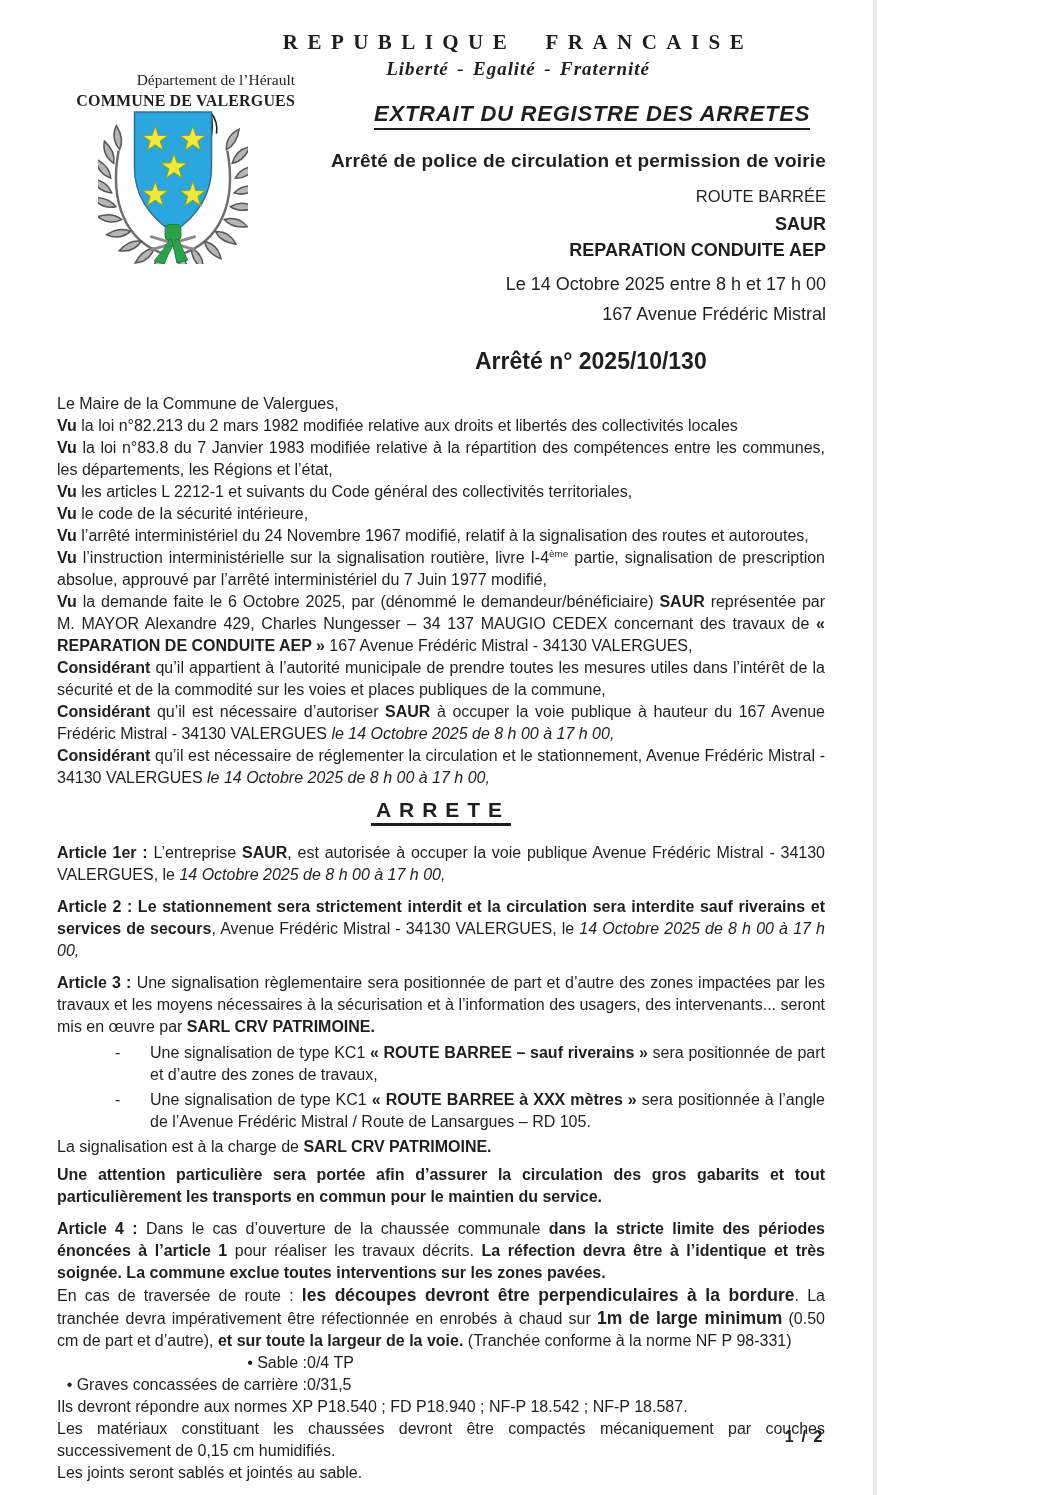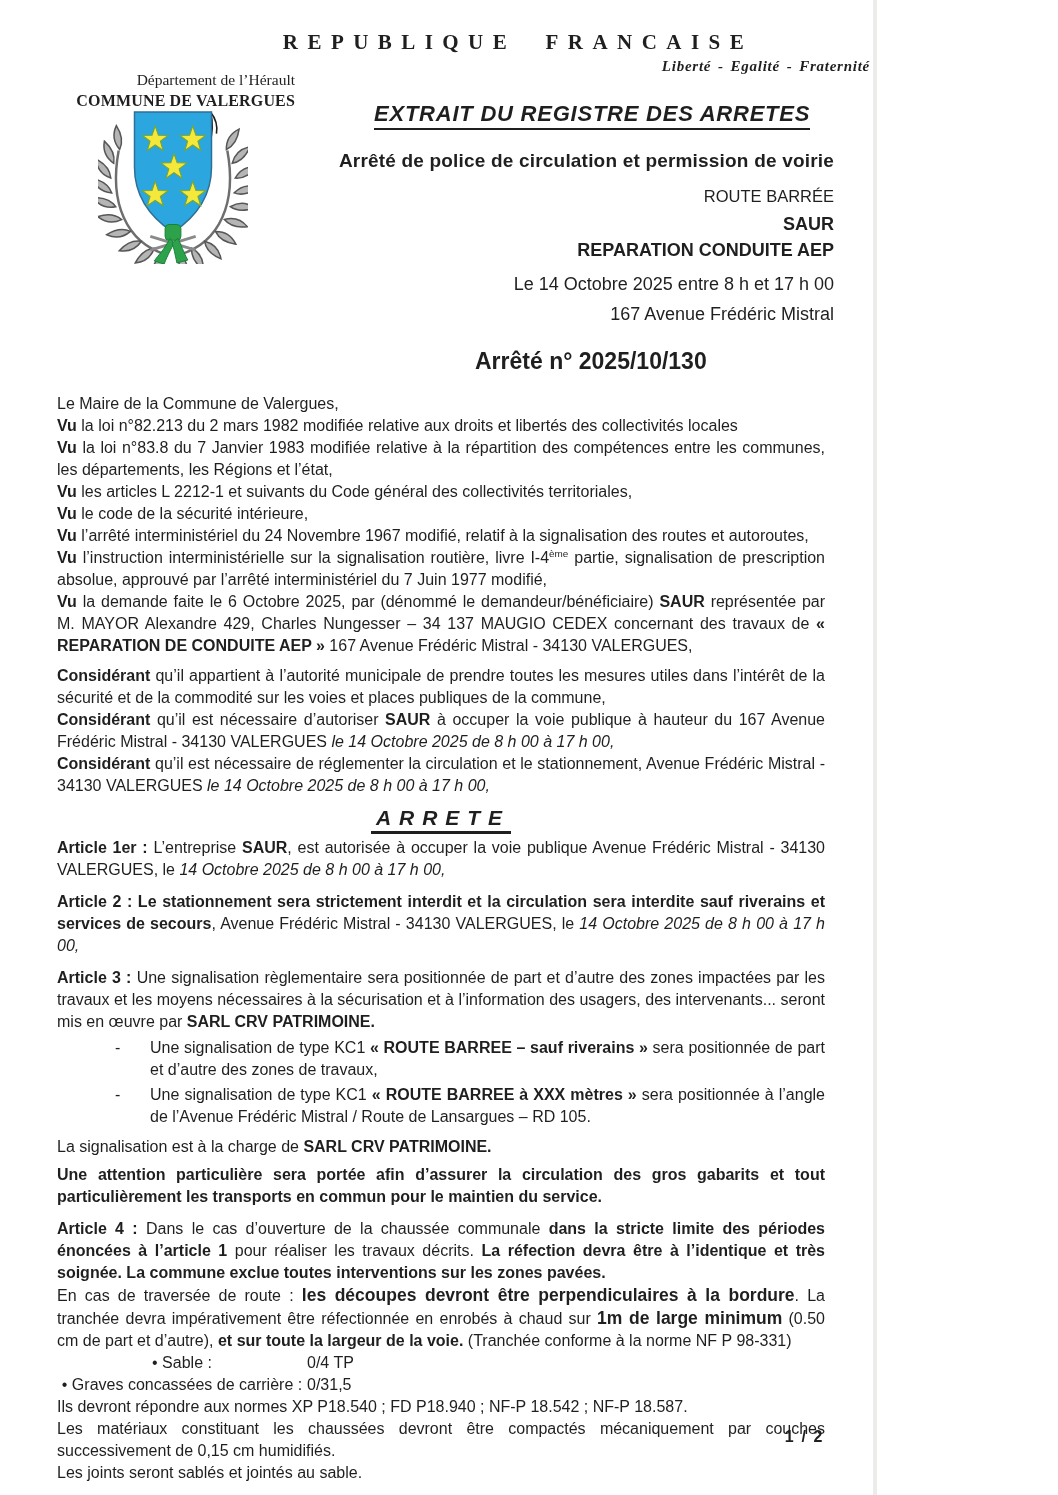--- a/index.html
+++ b/index.html
@@ -13,62 +13,62 @@
   }
   .scan-edge{position:absolute;top:0;bottom:0;right:9px;width:4px;background:#ececea;}
 
   
   .republic{
     position:absolute;top:30px;left:150px;right:0;text-align:center;
     font-family:"Liberation Serif",serif;font-weight:bold;font-size:21px;
     letter-spacing:0.45em;word-spacing:0.7em;white-space:nowrap;
   }
   .motto{
-    position:absolute;top:58px;left:150px;right:16px;text-align:right;
-    font-family:"Liberation Serif",serif;font-style:italic;font-weight:bold;font-size:15px;
+    position:absolute;top:58px;left:150px;right:0;text-align:center;
+    font-family:"Liberation Serif",serif;font-style:italic;font-weight:bold;font-size:19px;
     letter-spacing:0.05em;word-spacing:0.15em;
   }
   .dept-block{
     position:absolute;top:71px;left:40px;width:255px;text-align:right;
     font-family:"Liberation Serif",serif;font-size:15.5px;
   }
   .dept-block .commune{font-weight:bold;font-size:16px;margin-top:3px;letter-spacing:0.01em;}
   .coat{position:absolute;top:106px;left:98px;width:150px;height:158px;}
   .registry{position:absolute;top:101px;left:374px;}
   .registry-inner{
     font-weight:bold;font-style:italic;font-size:22px;letter-spacing:0.035em;
     border-bottom:2px solid currentColor;padding-bottom:2px;white-space:nowrap;
   }
-  .right-stack{position:absolute;top:150px;right:52px;text-align:right;}
+  .right-stack{position:absolute;top:150px;right:60px;text-align:right;}
   .subject{font-weight:bold;font-size:19px;margin-bottom:15px;letter-spacing:0.01em;}
   .rb-line{font-size:16.5px;margin-bottom:8px;}
   .company-line{font-weight:bold;font-size:18px;margin-bottom:5px;}
   .work-line{font-weight:bold;font-size:18px;margin-bottom:13px;}
   .date-line{font-size:18px;margin-bottom:9px;}
   .addr-line{font-size:18px;}
   .arrete-num{position:absolute;top:348px;left:475px;font-weight:bold;font-size:23px;}
 
   
   .doc-body{
     position:absolute;top:393px;left:57px;right:61px;
     font-size:16px;line-height:22px;text-align:justify;
   }
   .para{margin:0;}
   .gap{margin-top:10px;}
-  .mt8{margin-top:8px;}
+  .mt8{margin-top:0;}
   .mt6{margin-top:6px;}
-  .arrete-head{margin:10px 0 8px;text-align:center;font-size:21px;font-weight:bold;font-style:italic;}
+  .arrete-head{margin:10px 0 21px;text-align:center;font-size:21px;font-weight:bold;}
   .arrete-inner{
     letter-spacing:0.38em;border-bottom:3px solid currentColor;
     padding:0 1px 2px 5px;
   }
   .dash-list{margin-top:4px;}
   .dash-item{position:relative;padding-left:93px;margin-bottom:3px;}
   .dash-bullet{position:absolute;left:58px;top:0;}
-  .mat-row{display:flex;text-align:center;}
+  .mat-row{display:flex;text-align:right;}
   .mat-label{width:250px;flex:none;}
   .pagenum{position:absolute;top:1428px;right:62px;font-weight:bold;font-size:16px;letter-spacing:0.1em;}
 
   
   .b{font-weight:bold;}
   .i{font-style:italic;}
   .u{margin-top:39px;}
   .lg{font-size:17.5px;}
   .sup{vertical-align:super;font-size:0.62em;line-height:0;}
 </style>

